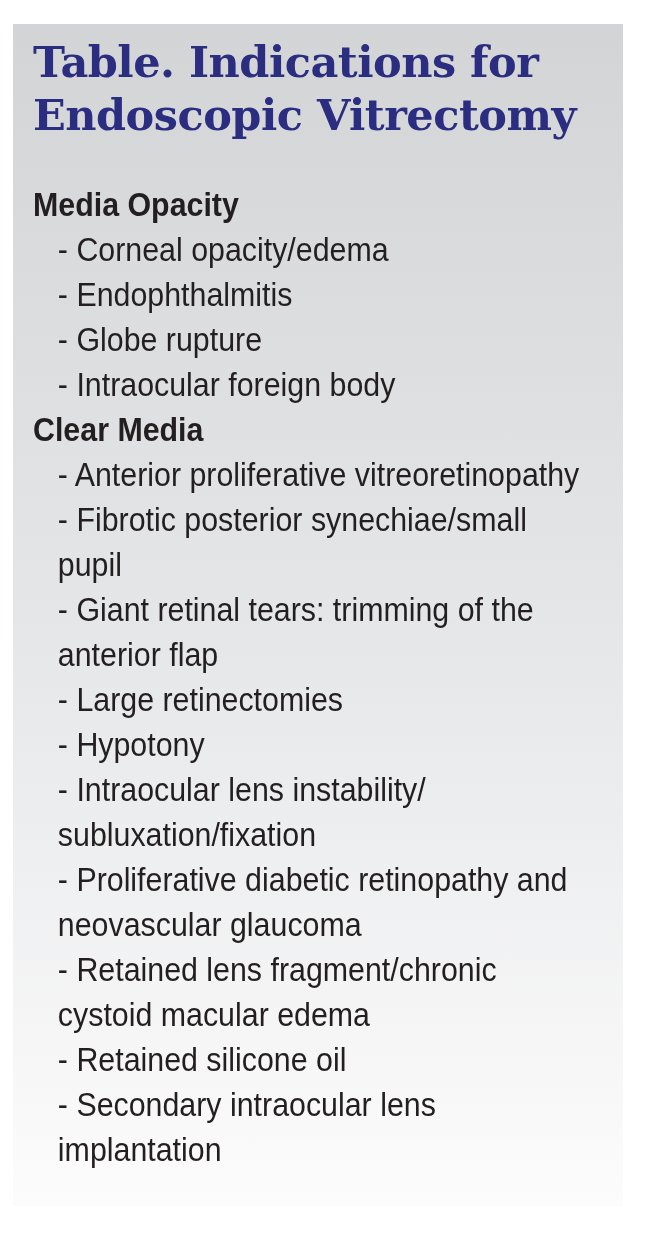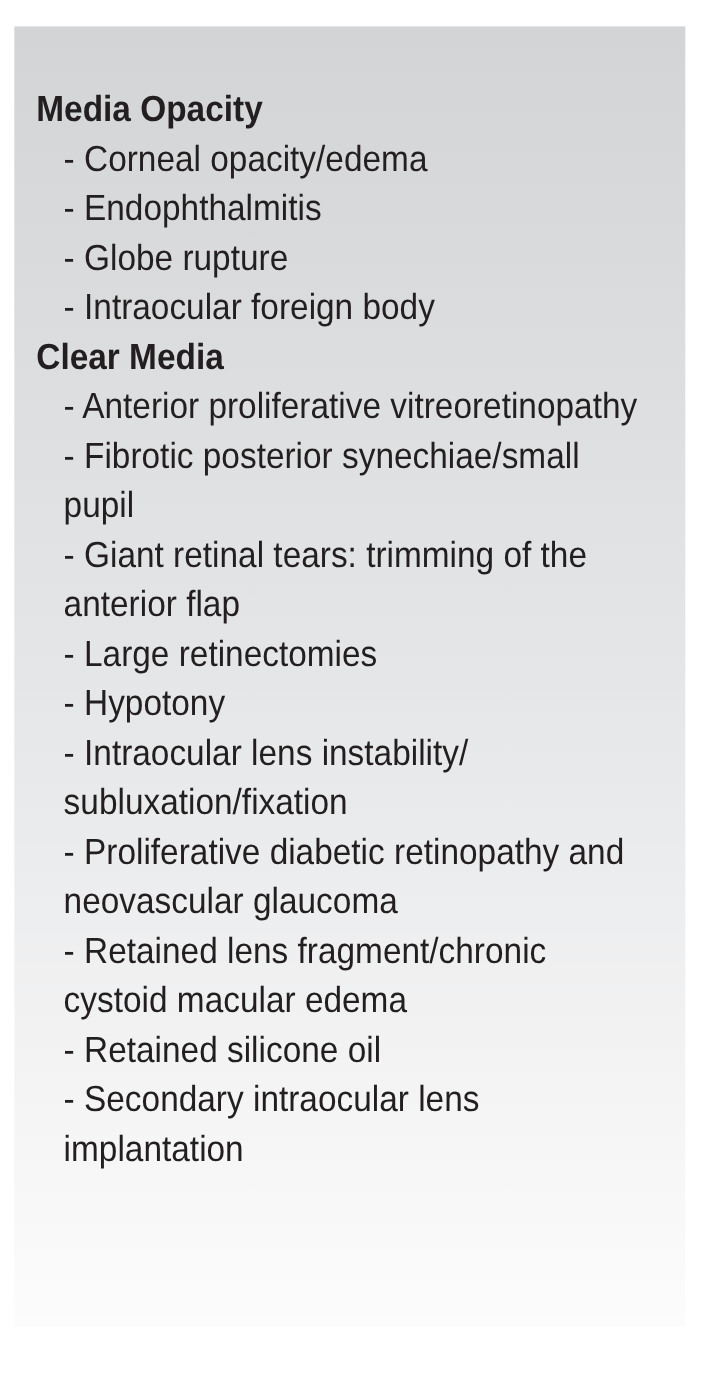--- a/index.html
+++ b/index.html
@@ -56,20 +56,22 @@
     margin: 0 0 0 27px;       
     white-space: pre-line;
     font-weight: normal;
   }
 </style>
 </head>
 <body>
 
 <div class="page" style="background: rgb(255, 255, 255);">
   <section class="panel" style="background: linear-gradient(rgb(211, 212, 214) 0%, rgb(229, 230, 231) 50%, rgb(252, 252, 253) 100%);">
+    <h1 class="title" style="color: rgb(43, 46, 128);">Table. Indications for
+Endoscopic Vitrectomy</h1>
 
     <div class="body" style="color: rgb(35, 31, 32);">
       <h2 class="section-heading">Media Opacity</h2>
       <p class="item">- Corneal opacity/edema</p>
       <p class="item">- Endophthalmitis</p>
       <p class="item">- Globe rupture</p>
       <p class="item">- Intraocular foreign body</p>
 
       <h2 class="section-heading">Clear Media</h2>
       <p class="item">- Anterior proliferative vitreoretinopathy</p>

